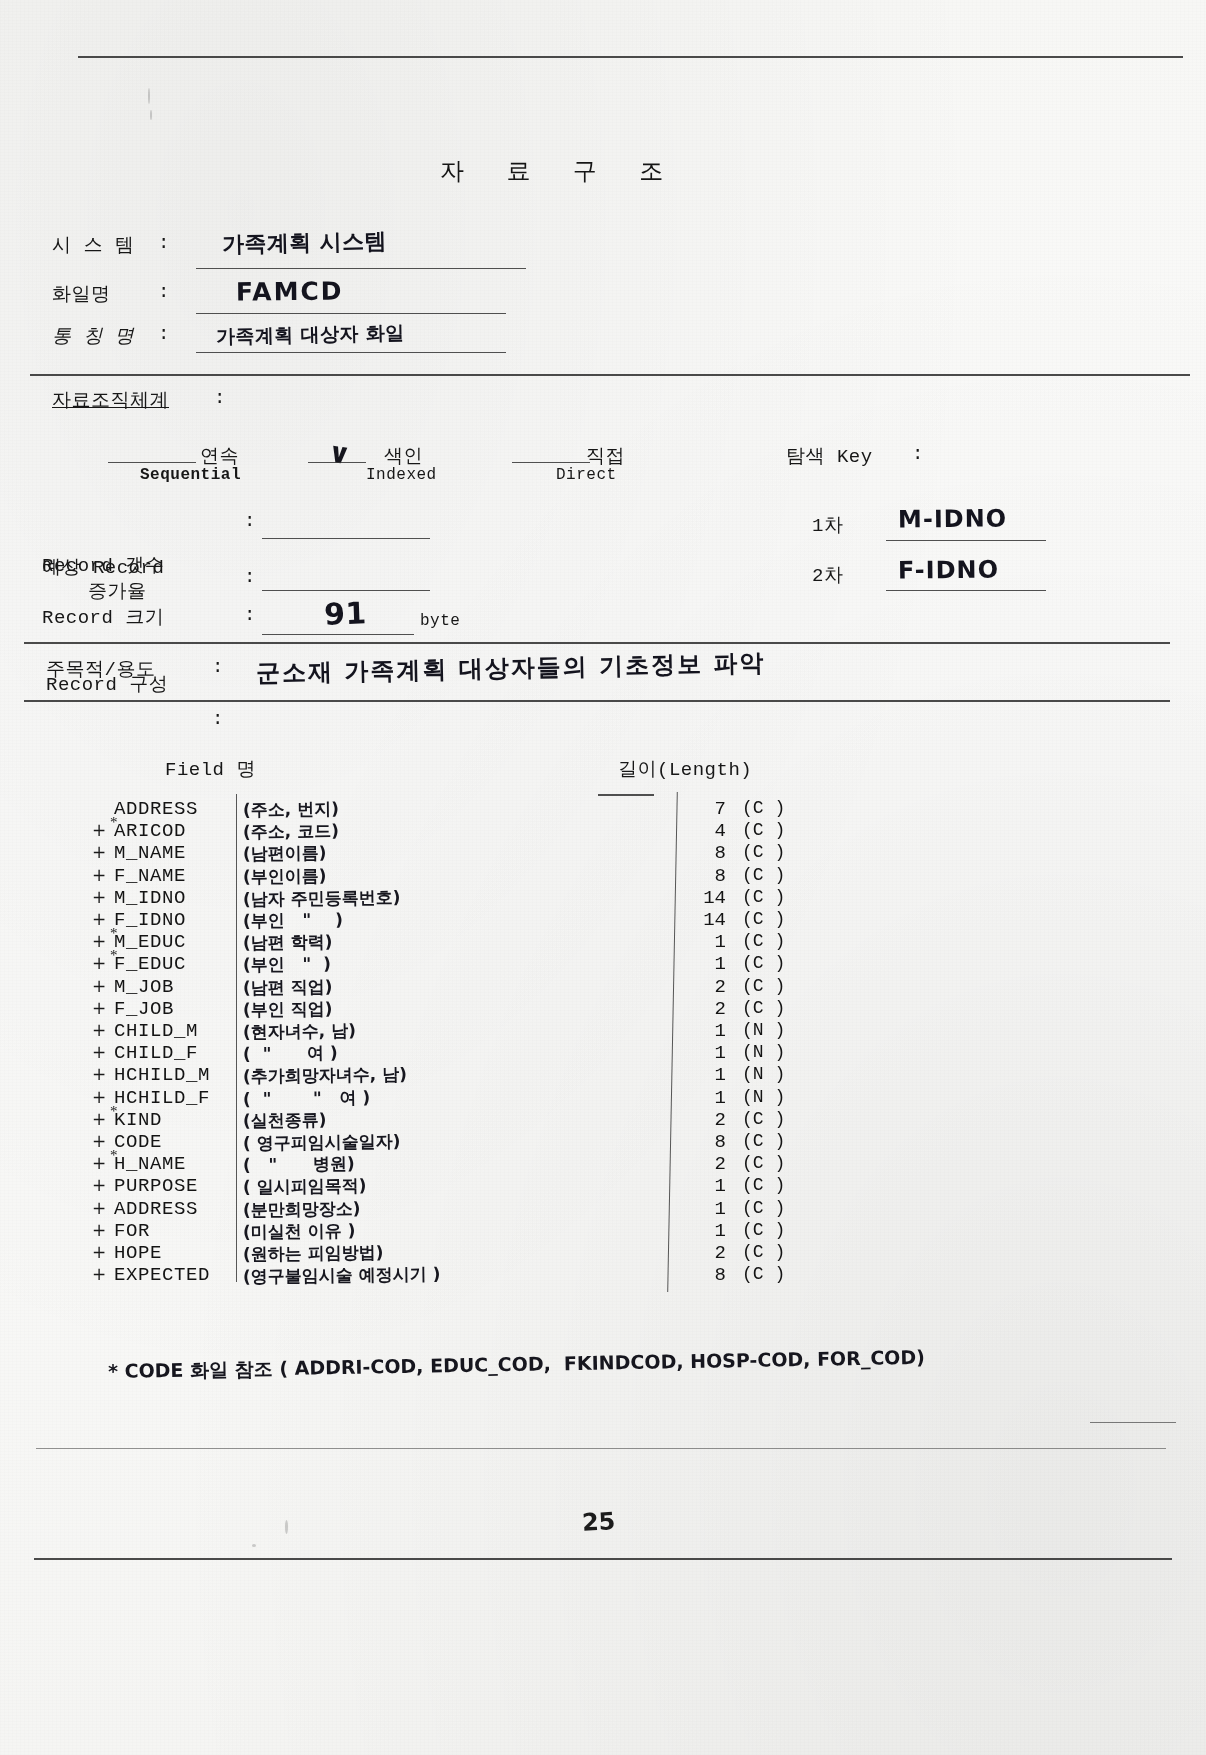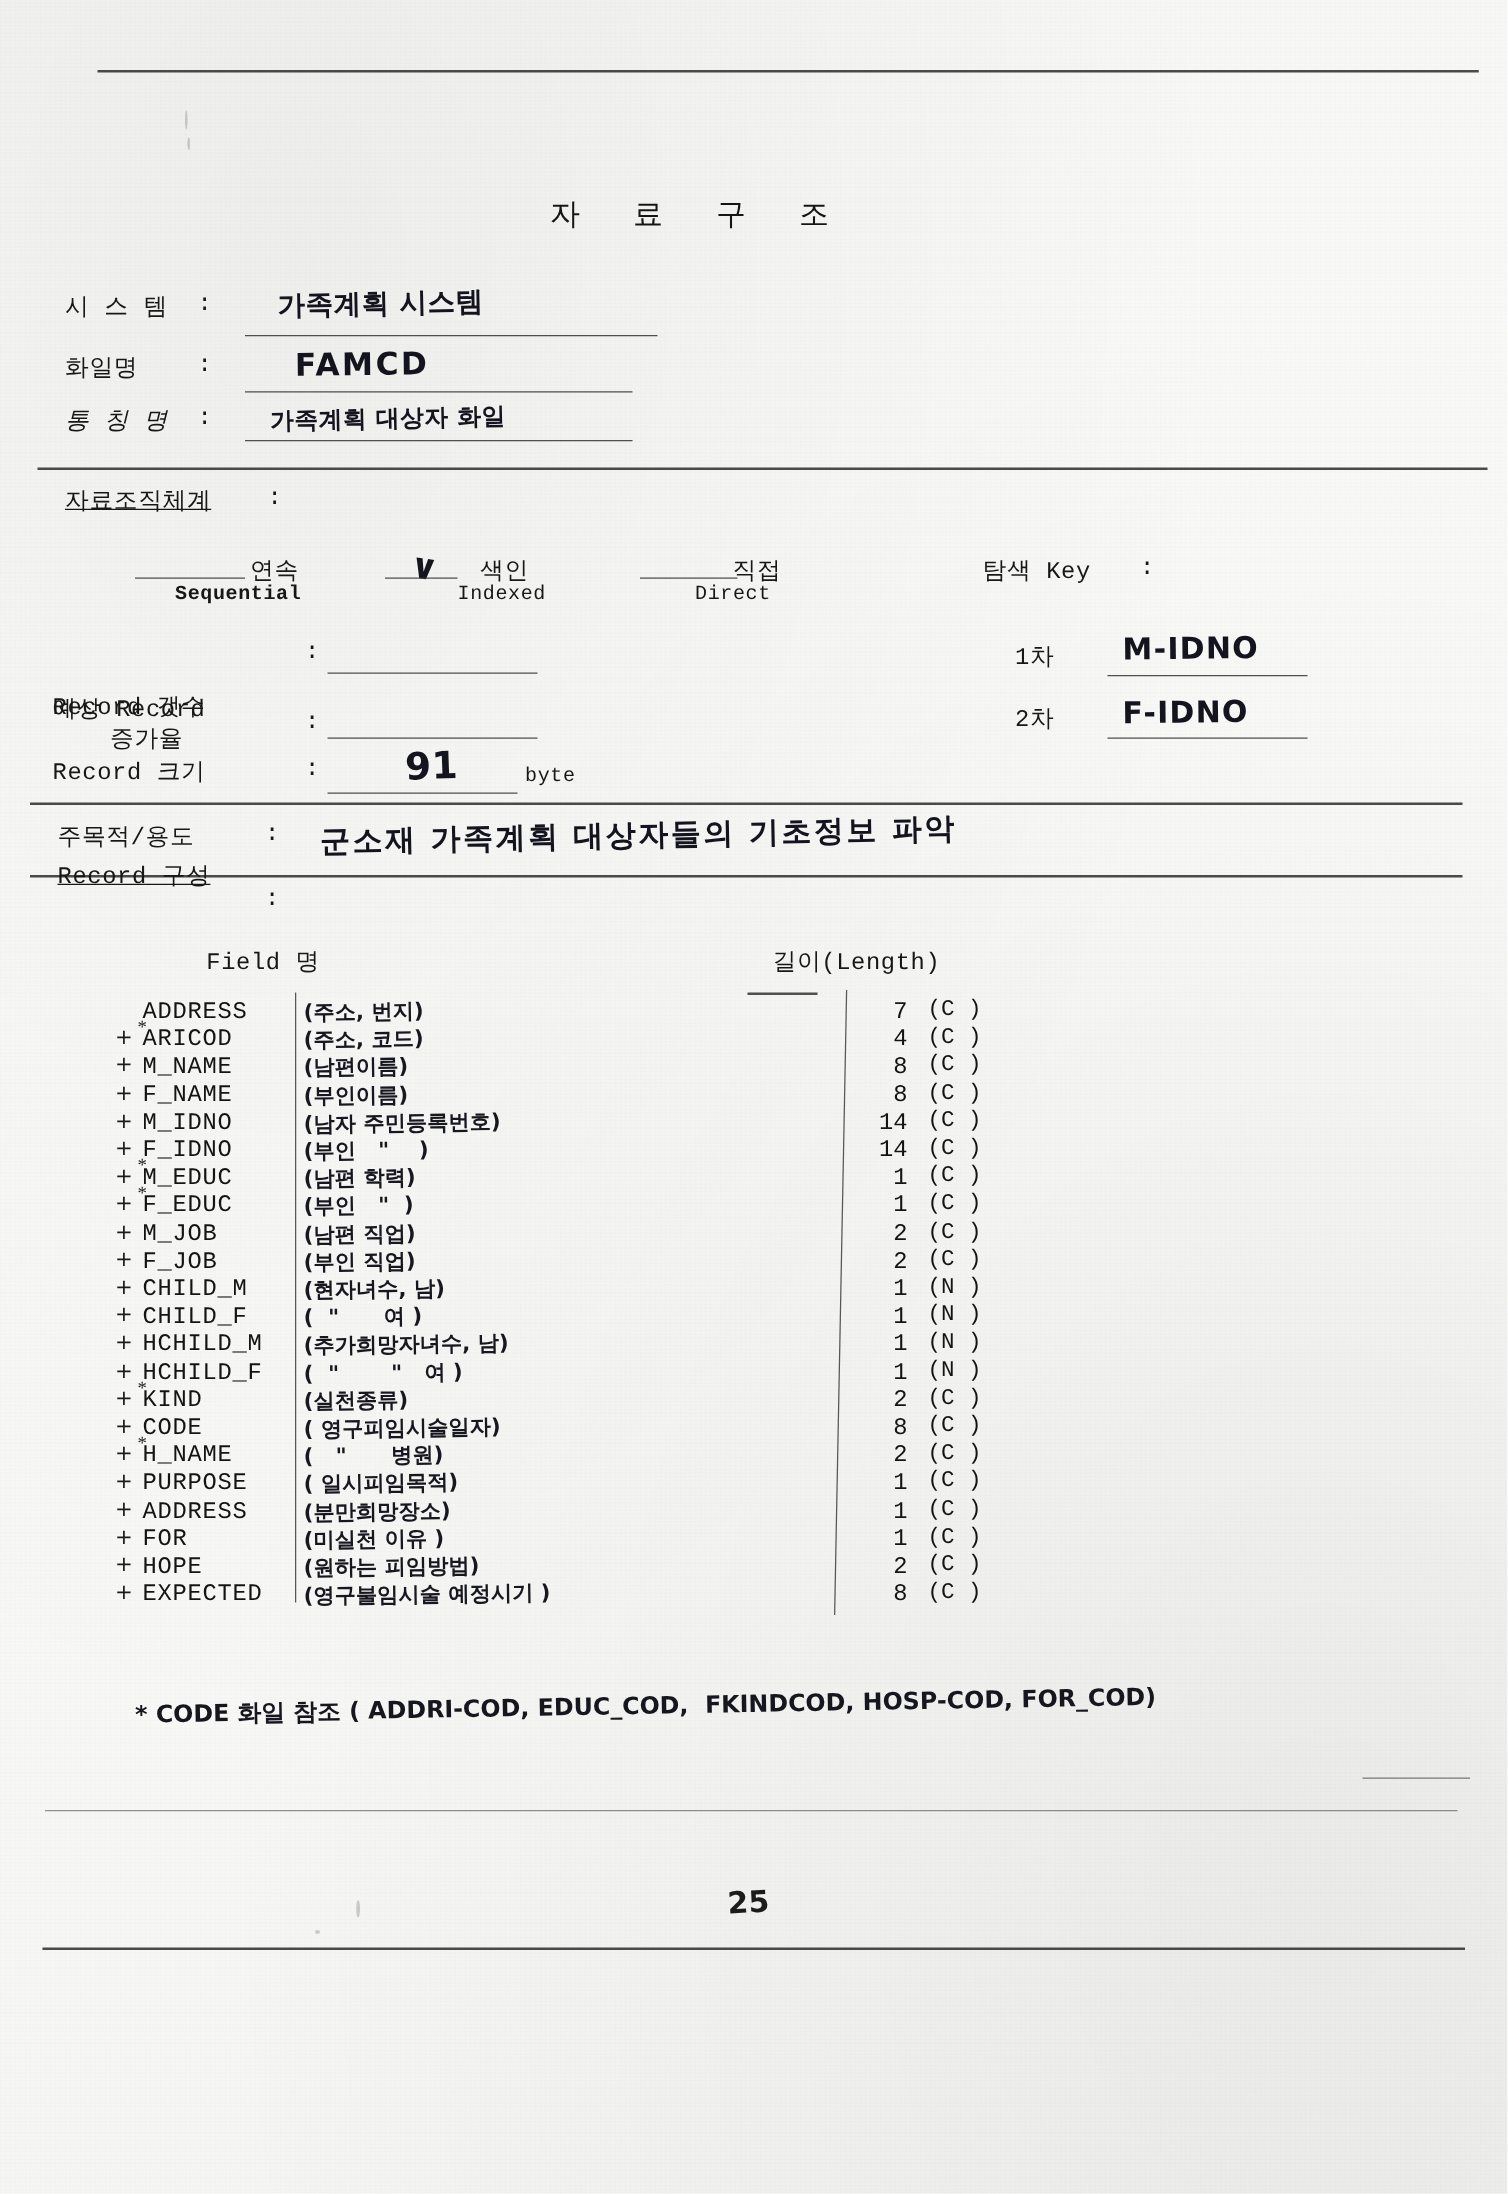--- a/index.html
+++ b/index.html
@@ -255,21 +255,21 @@
   <div class="abs typed sm" style="left:420px; top:612px;">byte</div>
 
   <div class="rule" style="left:24px; top:642px; width:1146px;"></div>
 
   <div class="abs typed" style="left:46px; top:656px;">주목적/용도</div>
   <div class="abs typed" style="left:212px; top:656px;">:</div>
   <div class="abs hand" style="left:256px; top:652px; font-size:24px; letter-spacing:2px;">군소재 가족계획 대상자들의 기초정보 파악</div>
 
   <div class="rule" style="left:24px; top:700px; width:1146px;"></div>
 
-  <div class="abs typed" style="left:46px; top:687px;text-decoration:underline;">Record 구성</div>
+  <div class="abs typed" style="left:46px; top:671px;">Record 구성</div>
   <div class="abs typed" style="left:212px; top:708px;">:</div>
 
   <div class="abs typed" style="left:165px; top:756px;">Field 명</div>
   <div class="abs typed" style="left:618px; top:756px;">길이(Length)</div>
 
   <div class="vsep" style="left:236px; top:794px; height:488px;"></div>
   <div class="vsep" style="left:672px; top:792px; height:500px; transform: rotate(1.1deg);"></div>
 
   <div class="ul" style="left:598px; top:794px; width:56px; height:2px;"></div>
 

